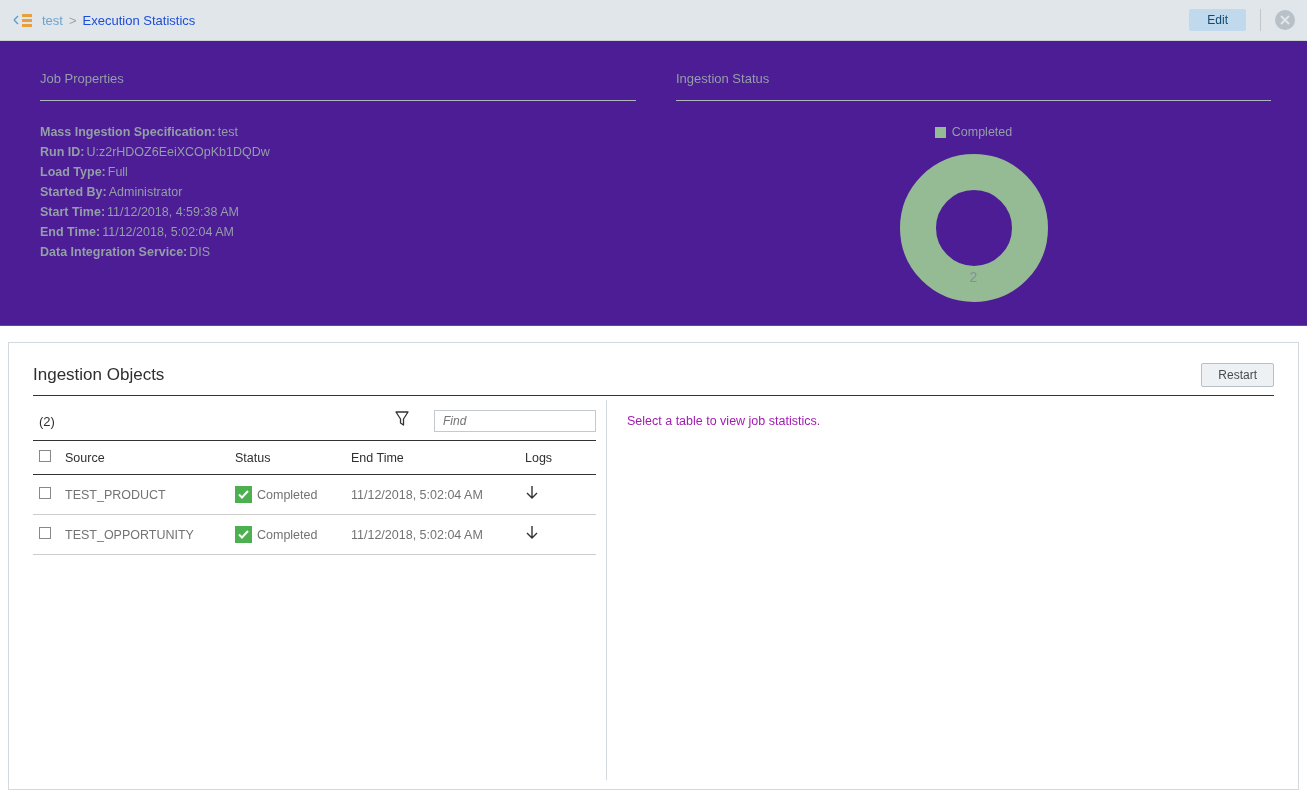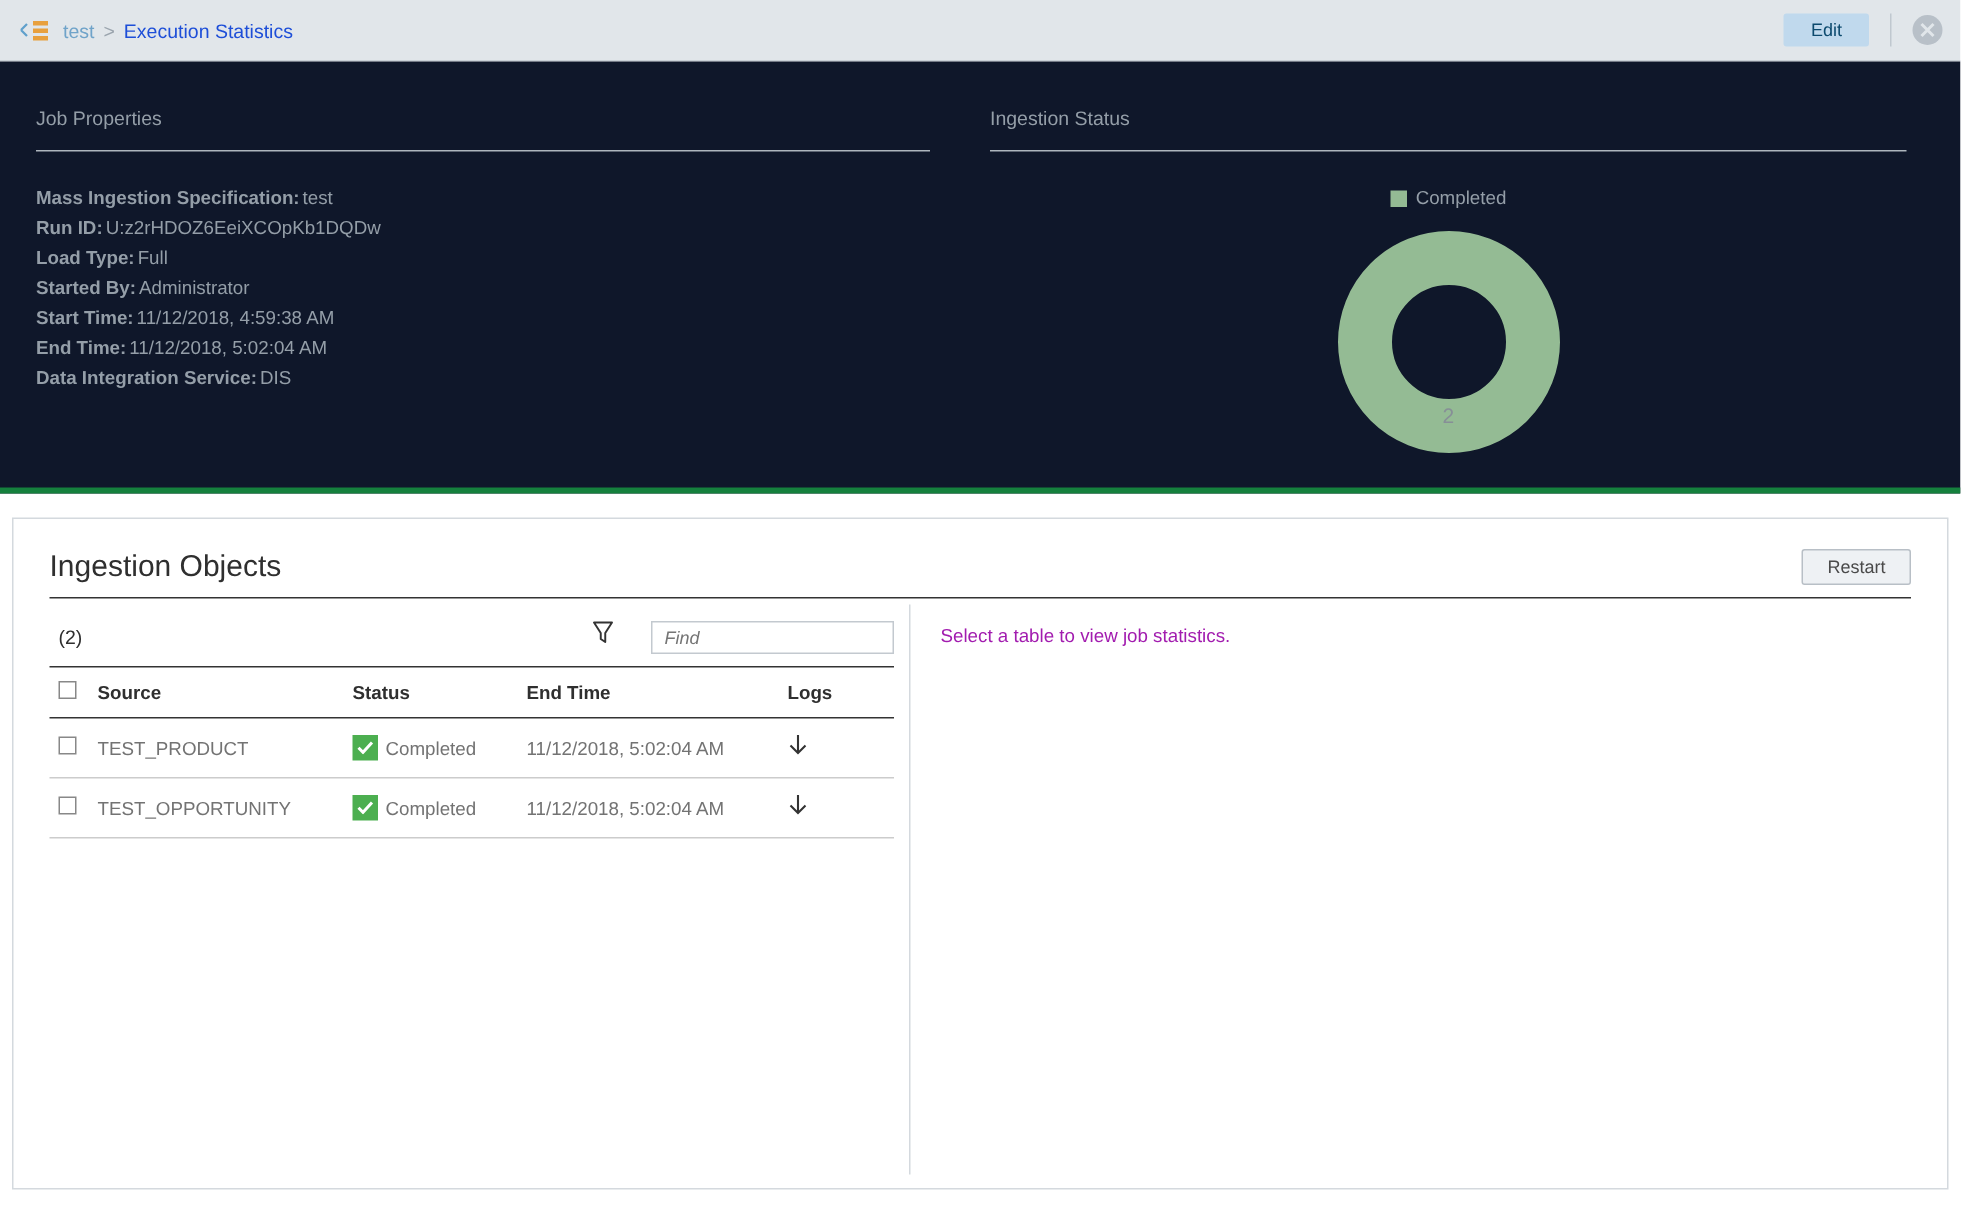--- a/index.html
+++ b/index.html
@@ -19,22 +19,22 @@
   font-size: 12px; border-radius: 2px; cursor: pointer; margin-right: 14px;
 }
 .header-divider { width: 1px; height: 22px; background: #c0c8cf; margin-right: 14px; }
 .close-btn {
   width: 20px; height: 20px; border-radius: 50%; background: #b8c0c8;
   color: #e1e6ea; font-size: 13px; display: flex; align-items: center;
   justify-content: center; cursor: pointer;
 }
 
 .upper-panel {
-  background: #0f172a; padding: 30px 36px 22px 24px; display: flex;
-  border-bottom: 4px solid #15803d;
+  background: #4c1d95; padding: 30px 36px 22px 40px; display: flex;
+  border-bottom: 1px solid #15803d;
 }
 .panel-left { width: 596px; margin-right: 40px; }
 .panel-right { flex: 1; }
 .panel-title {
   color: #949ea8; font-size: 13px; font-weight: normal;
   border-bottom: 1px solid #aeb6bd; padding-bottom: 14px; margin-bottom: 24px;
 }
 .prop-row { color: #949ea8; font-size: 12.5px; margin-bottom: 6px; }
 .prop-label { font-weight: bold; }
 .prop-val { font-weight: normal; margin-left: 2px; }
@@ -51,21 +51,21 @@
 
 .lower-wrapper { padding: 16px 0 8px 0; }
 .lower-panel {
   margin: 0 8px; border: 1px solid #d4d9de; background: #fff;
   height: 448px; padding: 20px 24px;
 }
 .objects-header {
   display: flex; align-items: center; border-bottom: 1px solid #333;
   padding-bottom: 8px; margin-bottom: 4px;
 }
-.objects-title { color: #2f2f2f; font-size: 20px; flex: 1; }
+.objects-title { color: #2f2f2f; font-size: 17px; flex: 1; }
 .restart-btn {
   background: #eef1f4; border: 1px solid #b8bfc6; color: #4a4a4a;
   font-size: 12px; padding: 4px 16px; border-radius: 2px; cursor: pointer;
 }
 .split { display: flex; height: 380px; }
 .split-left { width: 574px; border-right: 1px solid #d4d9de; padding-right: 10px; }
 .split-right { flex: 1; padding: 14px 20px; color: #a21caf; font-size: 12.5px; }
 
 .list-controls {
   display: flex; align-items: center; padding: 10px 0 8px 6px;
@@ -73,21 +73,21 @@
 .count-label { color: #2f2f2f; font-size: 13px; flex: 1; }
 .filter-icon { margin-right: 24px; cursor: pointer; }
 .find-input {
   width: 162px; border: 1px solid #c3c9cf; padding: 3px 8px;
   font-size: 12px; color: #888; font-style: italic;
 }
 
 .tbl { width: 100%; border-top: 1px solid #333; }
 .tbl-head {
   display: flex; align-items: center; font-size: 12.5px; color: #2f2f2f;
-  font-weight: bold; padding: 9px 6px; border-bottom: 1px solid #333;
+  font-weight: normal; padding: 9px 6px; border-bottom: 1px solid #333;
 }
 .tbl-row {
   display: flex; align-items: center; font-size: 12.5px; color: #737373;
   padding: 10px 6px; border-bottom: 1px solid #ccc;
 }
 .c-chk { width: 26px; }
 .c-src { width: 170px; }
 .c-stat { width: 116px; display: flex; align-items: center; }
 .c-end { width: 174px; }
 .c-log { width: 40px; }

